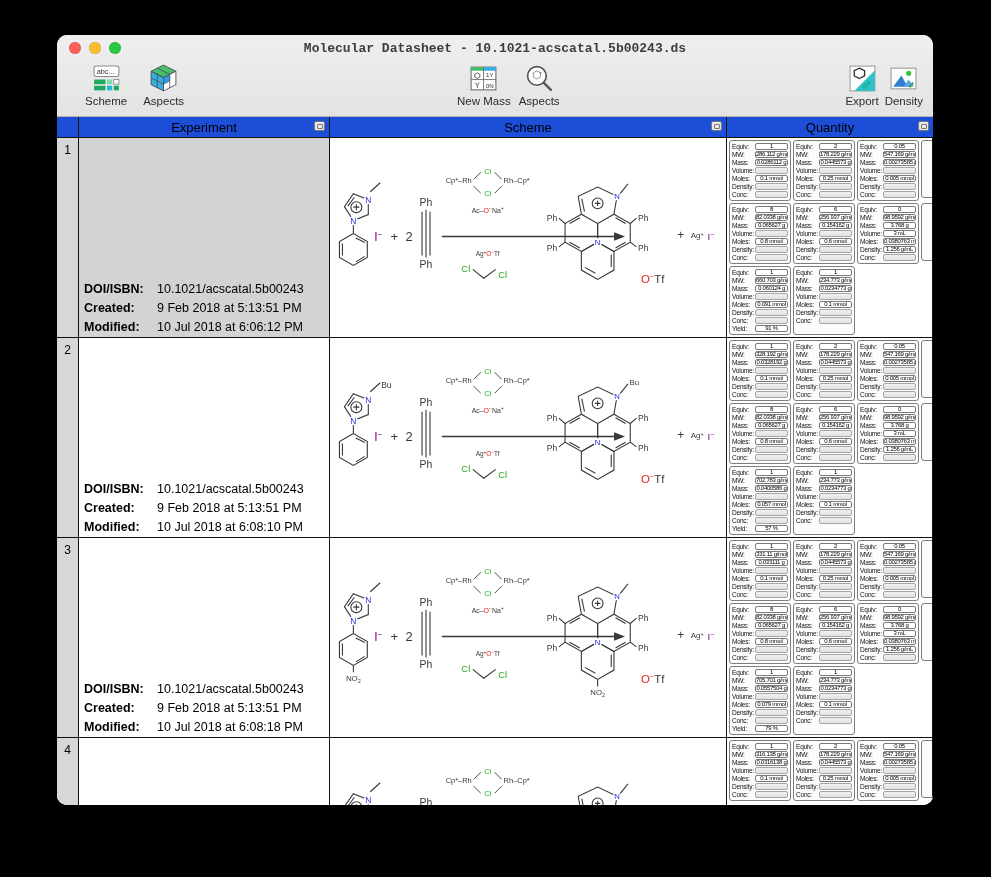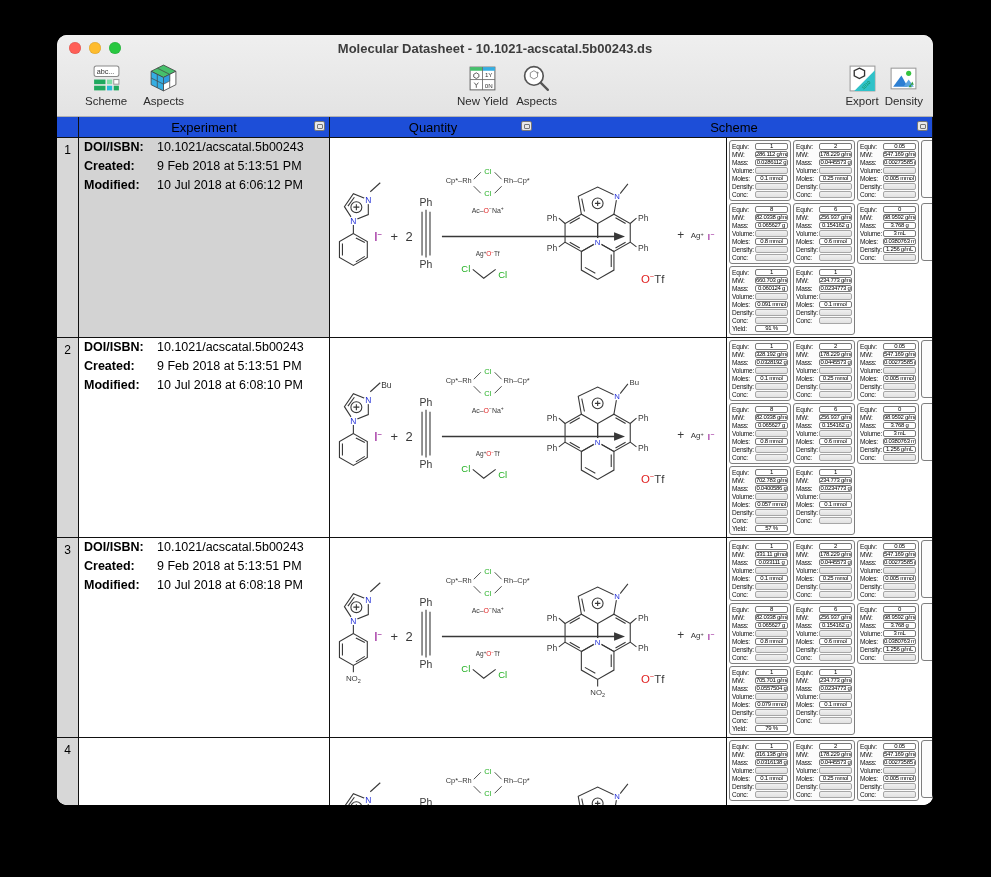--- a/index.html
+++ b/index.html
@@ -1,21 +1,21 @@
 <!DOCTYPE html>
 <html><head>
 <meta charset="utf-8">
 <style>
   html,body{margin:0;padding:0;background:#000;}
   .stage{position:relative;width:991px;height:877px;background:#000;overflow:hidden;font-family:"Liberation Sans",sans-serif;}
   .window{position:absolute;left:57px;top:35px;width:876px;height:770px;border-radius:10px;overflow:hidden;
           background:#fff;box-shadow:0 30px 70px rgba(0,0,0,.8),0 0 0 1px rgba(0,0,0,.35);}
   
   .chrome{position:relative;height:81px;background:linear-gradient(#efefef,#e3e3e3);border-bottom:1px solid #b2b2b2;}
-  .titlebar{position:relative;height:26px;}
+  .titlebar{position:relative;height:26px;font-family:Liberation Mono, monospace;}
   .traffic{position:absolute;left:12px;top:7px;display:flex;gap:8px;}
   .tl{width:12px;height:12px;border-radius:50%;box-shadow:inset 0 0 1px rgba(0,0,0,.35);}
   .tl.red{background:#ff5f57}.tl.yellow{background:#febc2e}.tl.green{background:#28c840}
   .title{text-align:center;line-height:27px;font-size:13px;font-weight:bold;color:#3d3d3d;}
   .toolbar{position:relative;height:54px;}
   .tb-group{position:absolute;top:2px;display:flex;gap:16px;}
   .tb-left{left:28px}.tb-center{left:400px;gap:8px}.tb-right{right:10px;gap:6px}
   .tb-btn{display:flex;flex-direction:column;align-items:center;gap:1px;cursor:default;}
   .tb-icon{width:31px;height:31px}
   .tb-icon svg{width:31px;height:31px;display:block}
@@ -24,21 +24,21 @@
   .content{position:relative;height:689px;background:#fff;overflow:hidden;}
   .thead{display:flex;height:21px;}
   .th{box-sizing:border-box;background:#1d4ed8;border-right:1px solid #111;border-bottom:1px solid #111;
       font-size:13px;color:#000;display:flex;align-items:center;justify-content:center;position:relative;}
   .th.corner{width:22px}.th.exp{width:251px}.th.sch{width:397px}.th.qty{width:206px;border-right:none}
   .panel-icon{position:absolute;right:4px;top:4px;width:11px;height:10px;border:1.5px solid #777;border-radius:2px;box-sizing:border-box;background:#e9e9e9;}
   .panel-icon::before{content:'';position:absolute;left:1.5px;top:1.5px;width:4px;height:3px;border:1.2px solid #777;border-radius:1px;}
   .trow{display:flex;height:200px;}
   .td{box-sizing:border-box;border-right:1px solid #111;border-bottom:1px solid #111;overflow:hidden;}
   .numcell{width:22px;background:#d7d7d7;font-size:12px;color:#000;text-align:center;padding-top:5px;}
-  .expcell{width:251px;background:#fff;display:flex;align-items:flex-start;}
+  .expcell{width:251px;background:#fff;display:flex;align-items:flex-end;}
   .expcell.selected{background:#d3d3d3;}
   .exp-grid{display:grid;grid-template-columns:73px auto;padding-left:5px;font-size:12.5px;line-height:19px;color:#000;}
   .exp-label{font-weight:bold;white-space:nowrap}
   .exp-val{white-space:nowrap}
   .schemecell{width:397px;background:#fff;}
   .schemecell svg{display:block}
   .qtycell{width:206px;background:#fff;padding:2px 0 0 2px;border-right:1px solid #111;}
   .qtier{display:flex;margin-bottom:2px;}
   .qblock{box-sizing:border-box;width:62px;min-width:62px;border:1px solid #7e7e7e;border-radius:3px;
           background:#fcfcfc;padding:1.5px 2px;margin-right:2px;}
@@ -105,21 +105,21 @@
                   <rect x="3" y="4" width="12" height="3.5" fill="#46c06c"></rect>
                   <rect x="15" y="4" width="12" height="3.5" fill="#35aee2"></rect>
                   <line x1="15" y1="4" x2="15" y2="26" stroke="#666" stroke-width="0.8"></line>
                   <line x1="3" y1="16" x2="27" y2="16" stroke="#666" stroke-width="0.8"></line>
                   <polygon points="9,9.5 11.5,11 11.5,13.5 9,15 6.5,13.5 6.5,11" fill="none" stroke="#555" stroke-width="0.9"></polygon>
                   <path d="M7,19 L9,21.5 L11,19 M9,21.5 L9,24" fill="none" stroke="#555" stroke-width="0.9"></path>
                   <text x="21" y="13.5" font-size="6" fill="#333" text-anchor="middle" font-family="Liberation Sans,sans-serif">1Y</text>
                   <text x="21" y="24" font-size="6" fill="#333" text-anchor="middle" font-family="Liberation Sans,sans-serif">0N</text>
                 </svg>
             </span>
-            <span class="tb-label">New Yield</span>
+            <span class="tb-label">New Mass</span>
           </div>
           <div class="tb-btn">
             <span class="tb-icon">
               <svg viewBox="0 0 30 30">
                   <circle cx="12.5" cy="12.5" r="9" fill="#fff" stroke="#555" stroke-width="1.6"></circle>
                   <line x1="19" y1="19" x2="26" y2="26" stroke="#555" stroke-width="2.2" stroke-linecap="round"></line>
                   <polygon points="12.5,7.5 16,9.5 16,13.5 12.5,15.5 9,13.5 9,9.5" fill="none" stroke="#888" stroke-width="0.9"></polygon>
                   <circle cx="16" cy="9.5" r="1" fill="#888"></circle>
                 </svg>
             </span>
@@ -153,26 +153,26 @@
         </div>
       </div>
     </div>
     <div class="content">
       <div class="thead">
         <div class="th corner"></div>
         <div class="th exp">
           <span>Experiment</span>
           <span class="panel-icon"></span>
         </div>
+        <div class="th sch">
+          <span>Scheme</span>
+          <span class="panel-icon"></span>
+        </div>
         <div class="th qty">
           <span>Quantity</span>
-          <span class="panel-icon"></span>
-        </div>
-        <div class="th sch">
-          <span>Scheme</span>
           <span class="panel-icon"></span>
         </div>
       </div>
       <div class="tbody">
   <div class="trow">
     <div class="td numcell"><span class="numtext">1</span></div>
     <div class="td expcell selected">
       <div class="exp-grid">
         <span class="exp-label">DOI/ISBN:</span>
         <span class="exp-val">10.1021/acscatal.5b00243</span>

